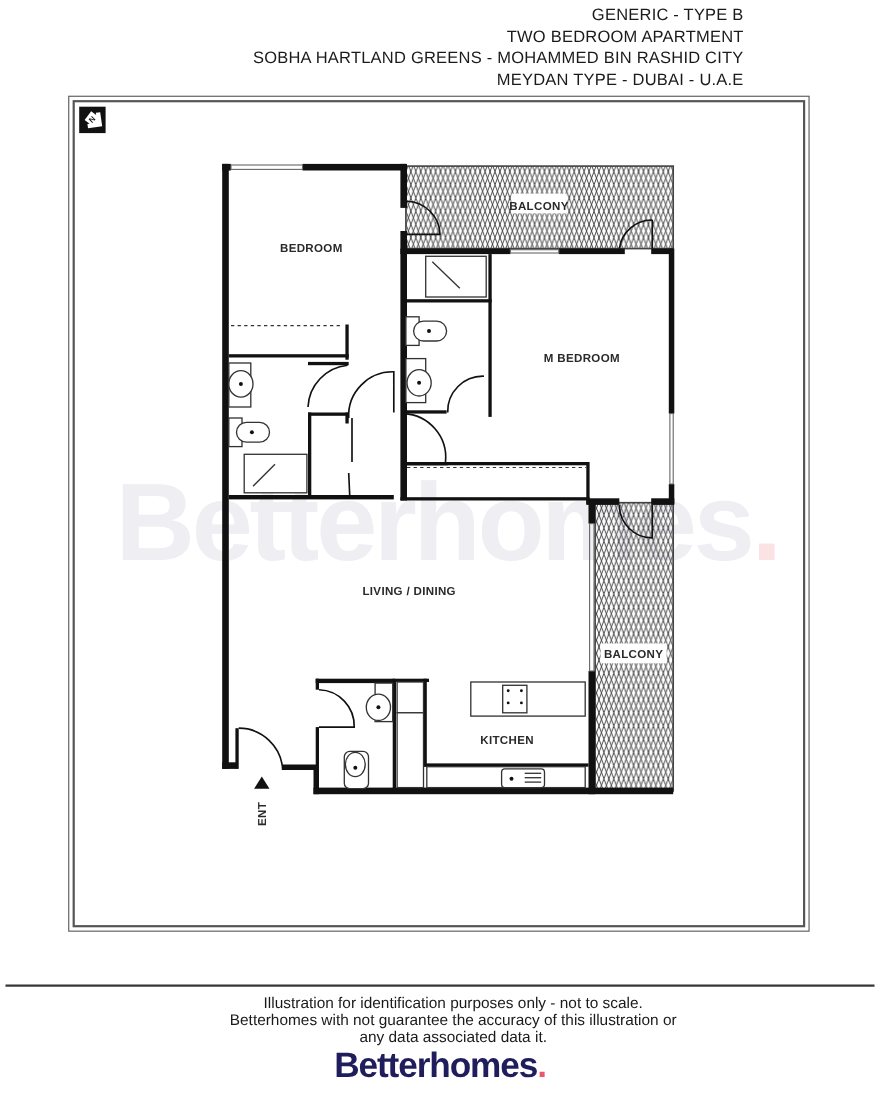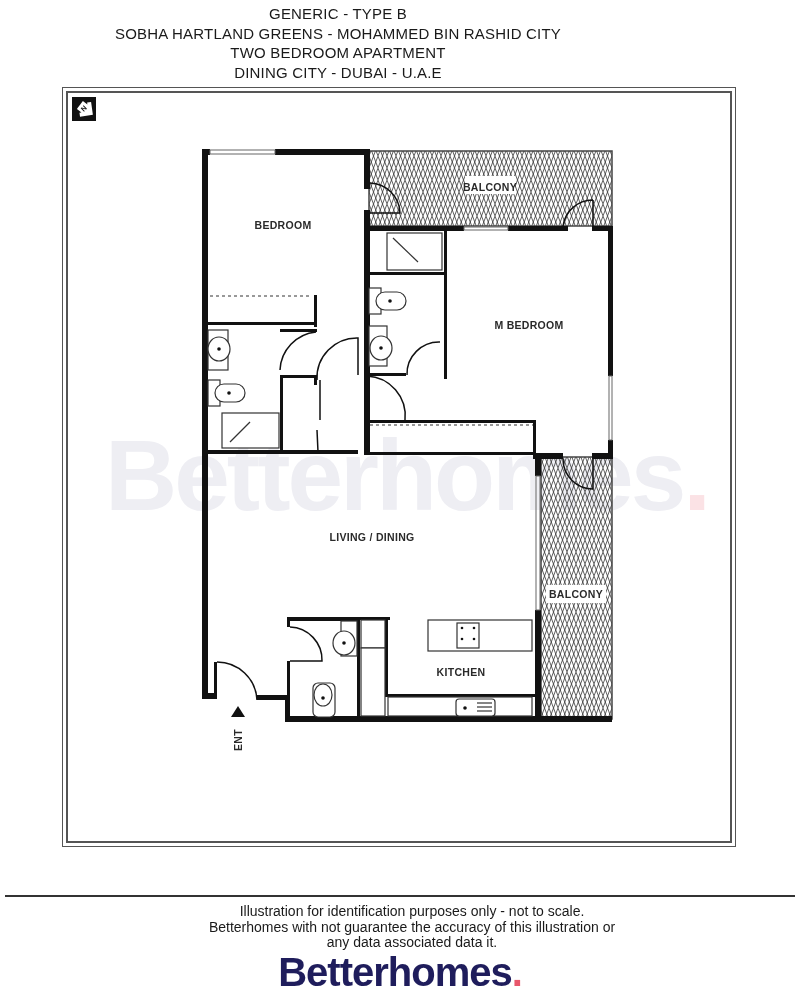--- a/index.html
+++ b/index.html
@@ -1,38 +1,38 @@
 <!DOCTYPE html>
 <html><head>
 <meta charset="utf-8">
 <style>
   html, body { margin:0; padding:0; background:#ffffff; }
   body { width:800px; height:1003px; position:relative; overflow:hidden; font-family:"Liberation Sans", sans-serif; color:#222; }
-  .header { position:absolute; top:4px; left:0; width:676px; text-align:center; font-size:15px; line-height:19.5px; letter-spacing:0.2px; color:#1a1a1a; }
+  .header { position:absolute; top:4px; left:0; width:676px; text-align:right; font-size:15px; line-height:19.5px; letter-spacing:0.2px; color:#1a1a1a; }
   .header div { white-space:nowrap; }
   .frame-outer { position:absolute; left:62px; top:87px; width:674px; height:760px; border:1.5px solid #555; box-sizing:border-box; }
   .frame-inner { position:absolute; left:66px; top:91px; width:666px; height:752px; border:2px solid #555; box-sizing:border-box; }
   .compass { position:absolute; left:72px; top:97px; width:24px; height:24px; background:#111; }
   .plan { position:absolute; left:0; top:0; width:800px; height:1003px; }
   .room-label { font-family:"Liberation Sans", sans-serif; font-weight:bold; font-size:10.5px; fill:#2a2a2a; letter-spacing:0.3px; }
   .watermark { position:absolute; left:105px; top:418px; font-size:100px; font-weight:bold; color:#eeeef3; letter-spacing:-3px; font-family:"Liberation Sans", sans-serif; }
   .watermark .dot { color:#fbe2e5; }
   .divider { position:absolute; left:5px; top:895px; width:790px; height:1.5px; background:#333; }
   .disclaimer { position:absolute; left:12px; top:904px; width:800px; text-align:center; font-size:14px; line-height:15.5px; color:#1a1a1a; }
-  .brand { position:absolute; left:0; top:950px; width:800px; text-align:center; font-size:40px; font-weight:bold; color:#1f1d5c; letter-spacing:-1px; }
+  .brand { position:absolute; left:0; top:950px; width:800px; text-align:center; font-size:32px; font-weight:bold; color:#1f1d5c; letter-spacing:-1px; }
   .brand .dot { color:#e8576b; }
 </style>
 </head>
 <body>
 
 <div class="header">
   <div>GENERIC - TYPE B</div>
+  <div>TWO BEDROOM APARTMENT</div>
   <div>SOBHA HARTLAND GREENS - MOHAMMED BIN RASHID CITY</div>
-  <div>TWO BEDROOM APARTMENT</div>
-  <div>DINING CITY - DUBAI - U.A.E</div>
+  <div>MEYDAN TYPE - DUBAI - U.A.E</div>
 </div>
 
 <div class="frame-outer"></div>
 <div class="frame-inner"></div>
 
 <div class="watermark"><span>Betterhomes</span><span class="dot">.</span></div>
 
 <div class="compass">
   <svg width="24" height="24" viewBox="0 0 24 24">
     <polygon points="6,10 12,4 16,8 16,6 20,6 20,19 7,19 7,15 9,15 5,11" fill="#fff" transform="rotate(-8 12 12)"></polygon>

